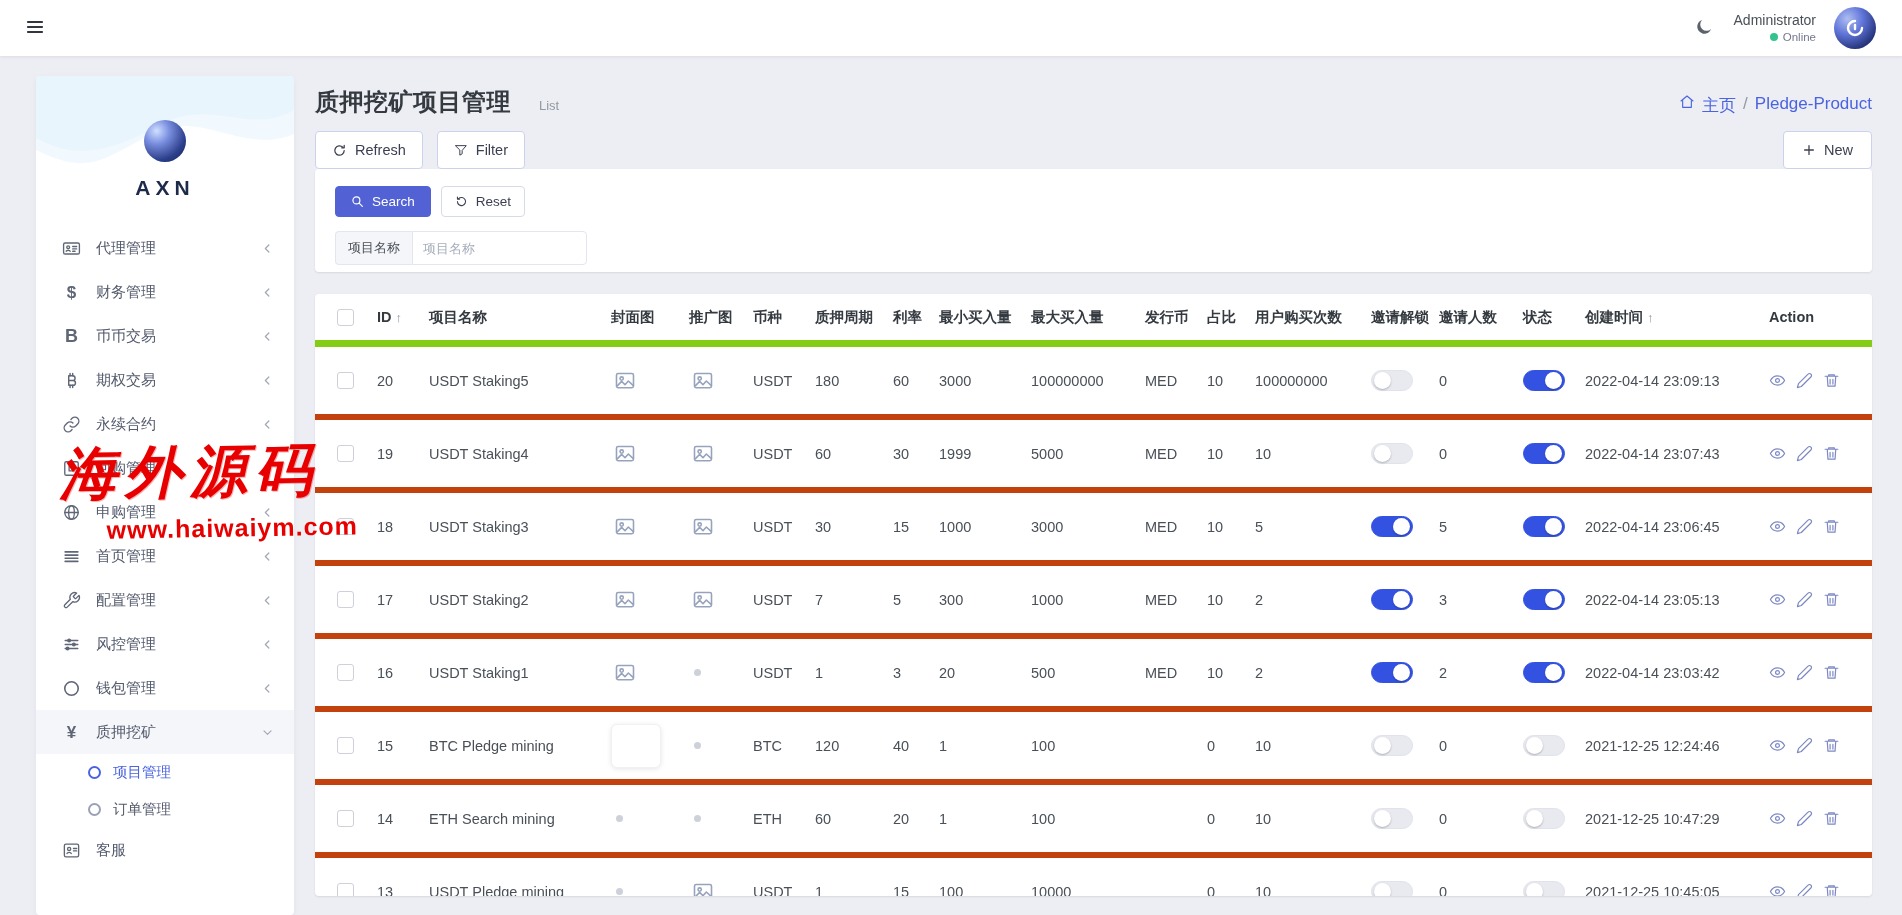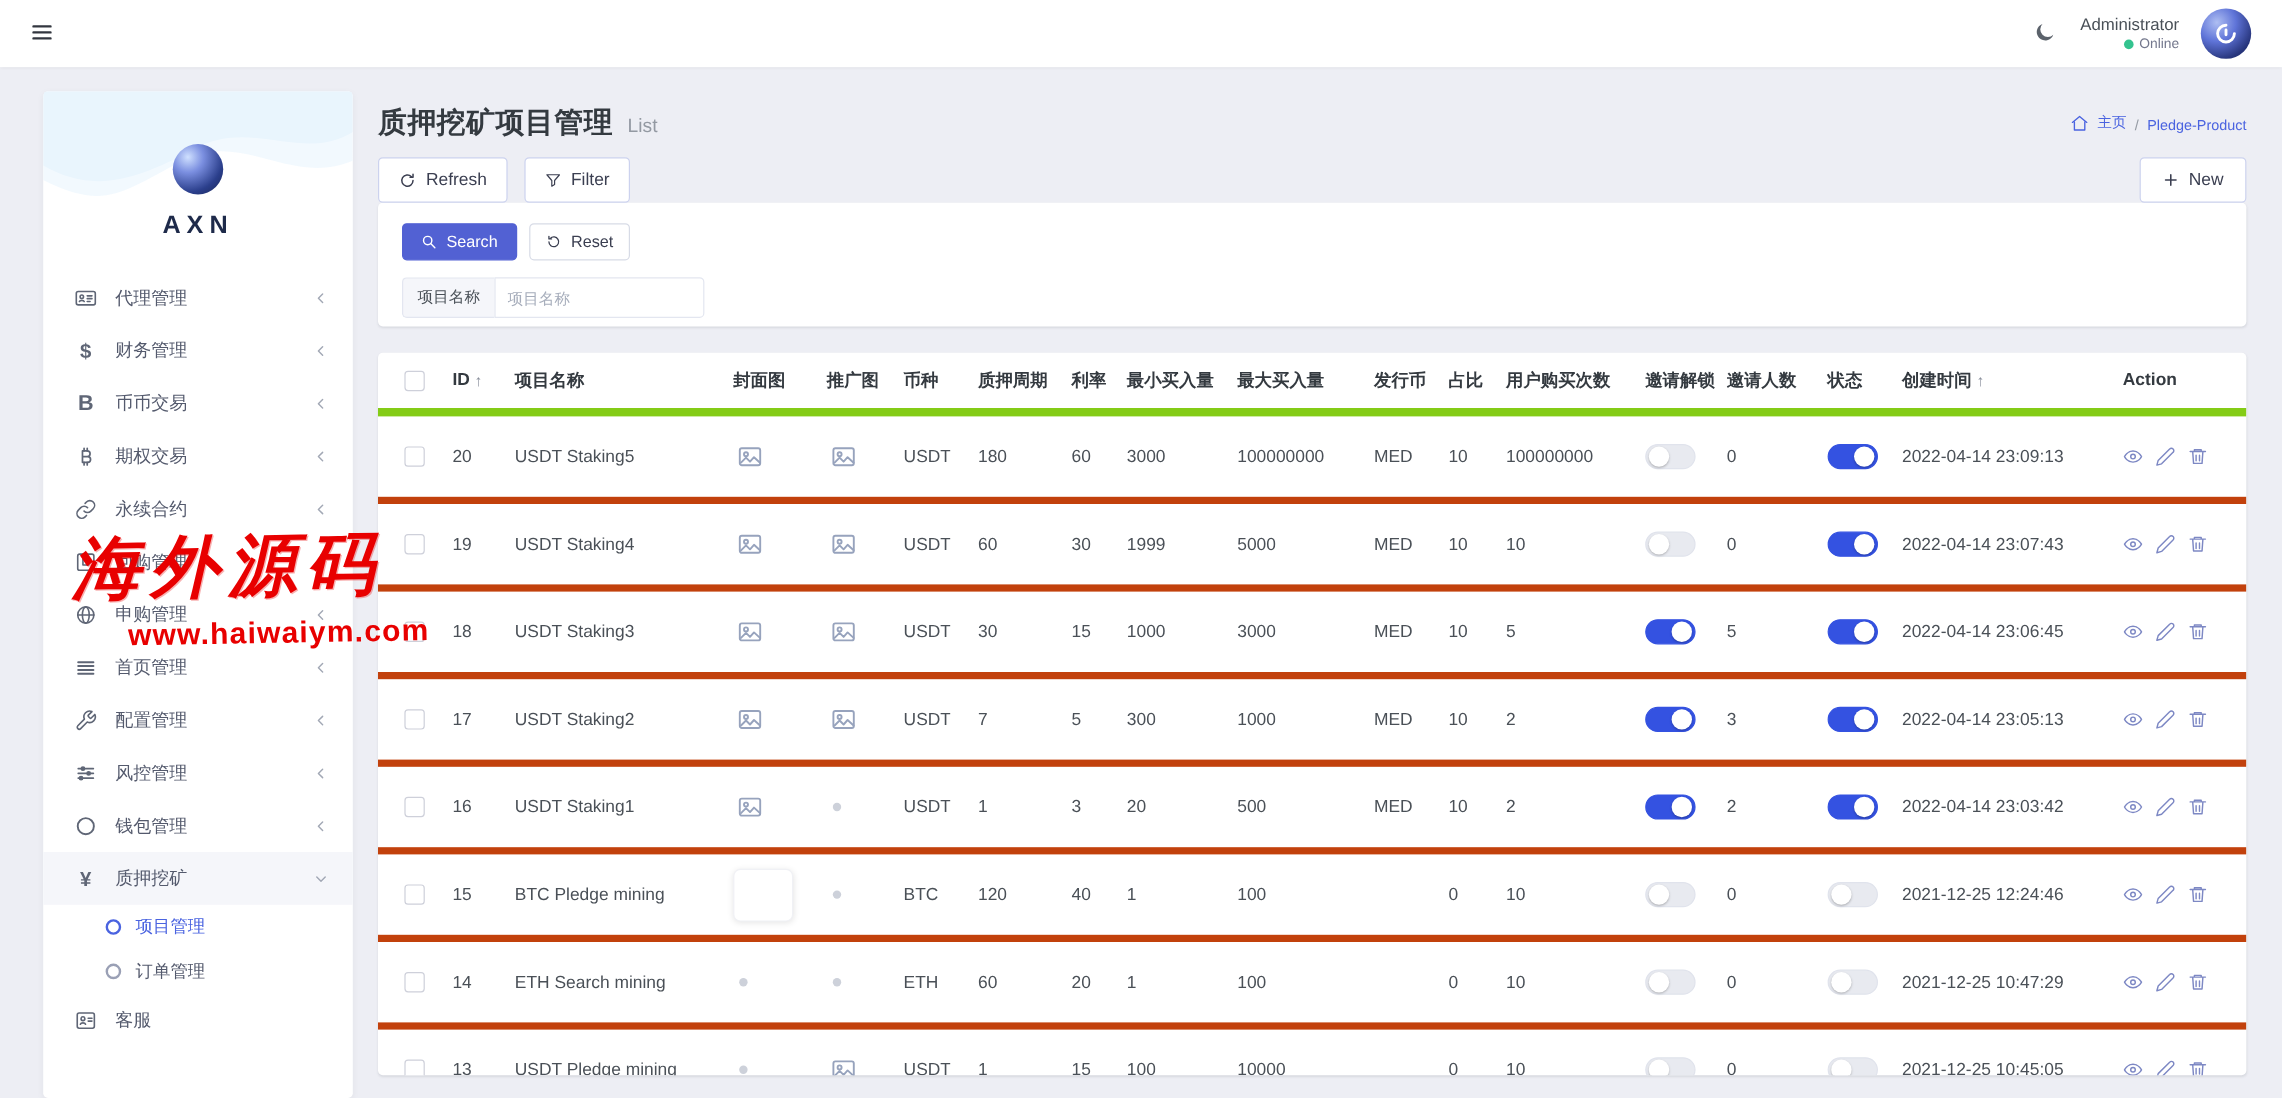--- a/index.html
+++ b/index.html
@@ -48,24 +48,24 @@
   .chev{width:13px;height:13px;color:#a2a8b5;flex:none}
   .submenu-item{height:37px;display:flex;align-items:center;padding-left:52px;cursor:pointer;
     font-size:14.5px;color:#545a6d;gap:12px}
   .submenu-item.active{color:#4a63e0}
   .radio{width:13px;height:13px;border-radius:50%;border:2px solid #9aa0b5;flex:none}
   .submenu-item.active .radio{border-color:#4a63e0}
 
   
   .main{position:absolute;left:315px;top:76px;width:1557px}
   .page-head{display:flex;justify-content:space-between;align-items:flex-start;padding-top:10px}
-  .title-wrap{display:flex;align-items:baseline;gap:12px}
+  .title-wrap{display:flex;align-items:baseline;gap:28px}
   .title-wrap h1{font-size:24px;font-weight:700;color:#343a40;letter-spacing:.5px}
-  .subtitle{font-size:16px;color:#9399a2}
-  .breadcrumb{display:flex;align-items:flex-end;gap:7px;margin-top:8px;font-size:12px}
+  .subtitle{font-size:13px;color:#9399a2}
+  .breadcrumb{display:flex;align-items:flex-start;gap:7px;margin-top:8px;font-size:17px}
   .bc-home{width:16px;height:16px;color:#4a63e0}
   .bc-link{color:#4a63e0;text-decoration:none;cursor:pointer}
   .bc-sep{color:#9399a2}
 
   .toolbar{display:flex;align-items:center;gap:14px;margin-top:13px}
   .btn{display:inline-flex;align-items:center;gap:8px;border-radius:4px;cursor:pointer;
     font-family:Liberation Sans, sans-serif;font-size:14.5px;border:1px solid transparent;background:#fff}
   .btn-outline{height:38px;padding:0 16px;border-color:#ccd2ee;color:#3b3f51}
   .btn-outline .ic{width:15px;height:15px;color:#3b3f51}
   .btn-new{margin-left:auto;padding:0 18px}

